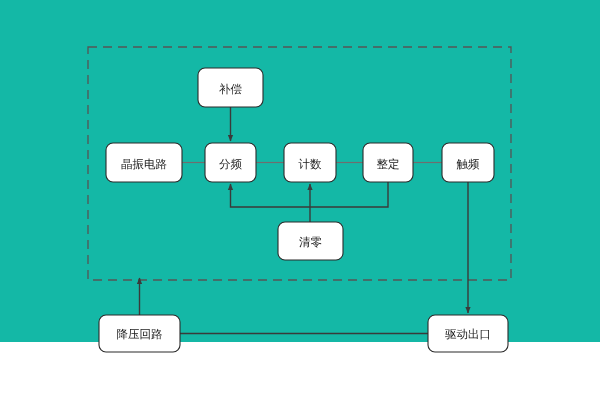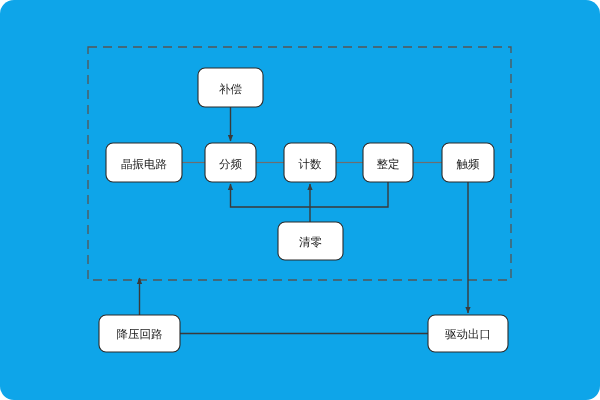--- a/index.html
+++ b/index.html
@@ -10,23 +10,22 @@
   }
   body {
     width: 600px;
     height: 400px;
     font-family: "DejaVu Sans", "Liberation Sans", sans-serif;
     overflow: hidden;
   }
   #diagram-root {
     position: relative;
     width: 600px;
-    height: 400px;
-    background: #0ea5e9;
-    border-radius: 14px;
+    height: 342px;
+    background: #14b8a6;
   }
   svg.diagram-canvas {
     display: block;
     width: 600px;
     height: 400px;
   }
   .node-shape {
     fill: #ffffff;
     stroke: #2b2b2b;
     stroke-width: 1.1;

